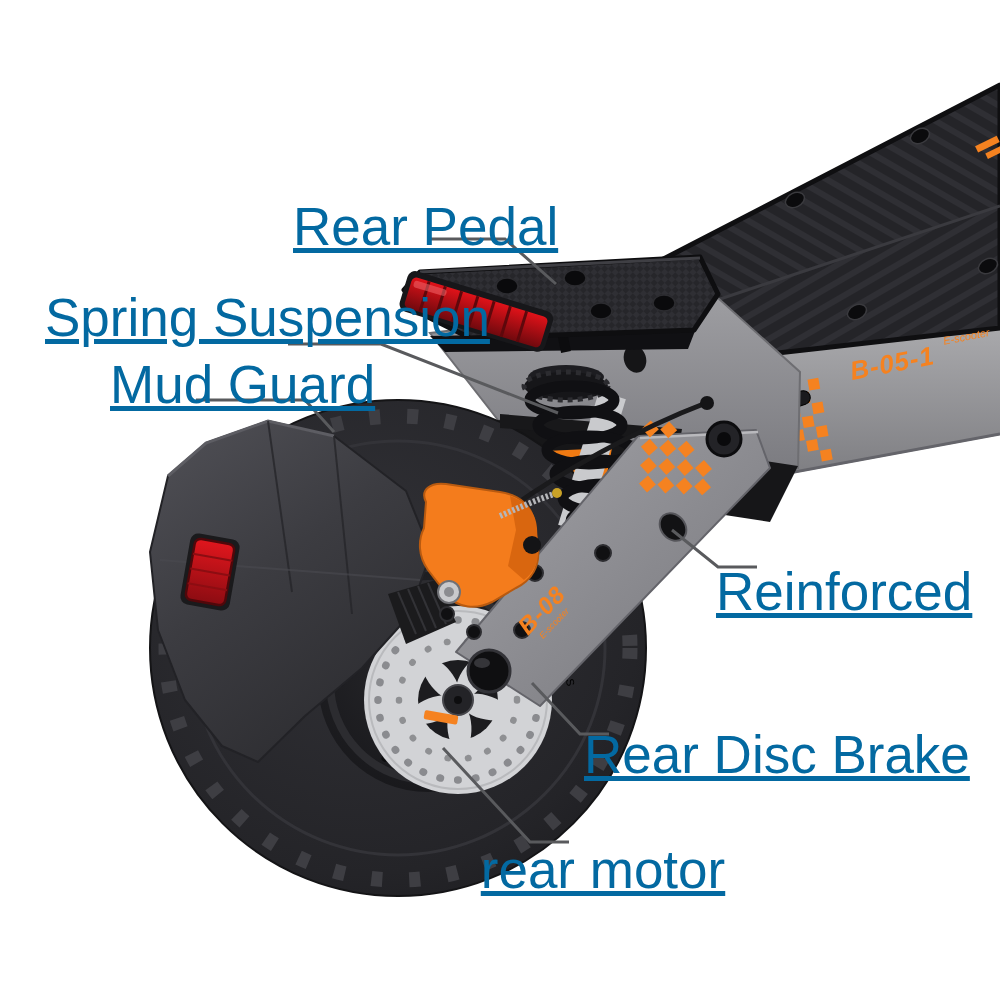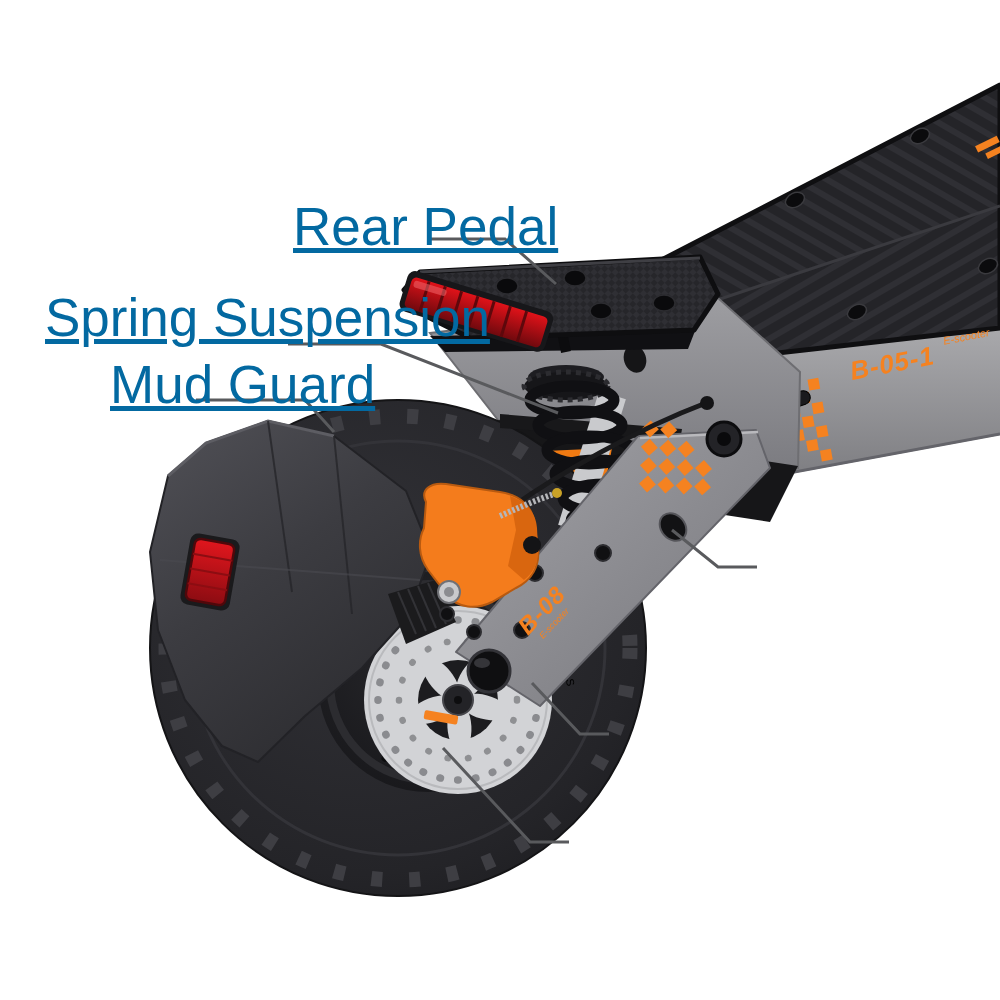--- a/index.html
+++ b/index.html
@@ -305,19 +305,22 @@
   </g>
 </svg>
 
 <div class="callout" style="left:293px;top:202px;">Rear Pedal</div>
 
 <div class="callout" style="left:45px;top:293px;">Spring Suspension</div>
 
 <div class="callout" style="left:94px;top:360px;margin-left:16px;">Mud Guard</div>
 
 <div class="callout" style="left:716px;top:567px;">
+  <span class="ln">Reinforced</span>
 </div>
 
+<div class="callout" style="left:584px;top:730px;">Rear Disc Brake</div>
 
 <div class="callout center" style="left:460px;top:845px;width:286px;">
+  <span class="ln">rear motor</span>
 </div>
 
 </div>
 
 </body></html>

